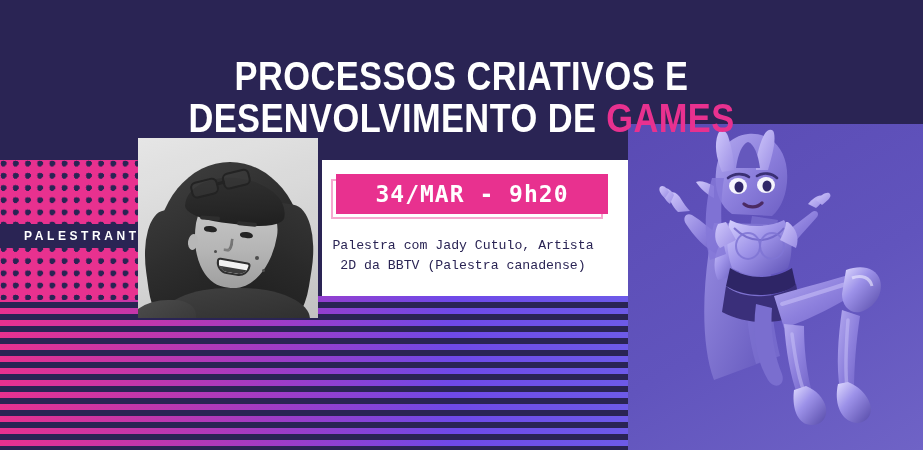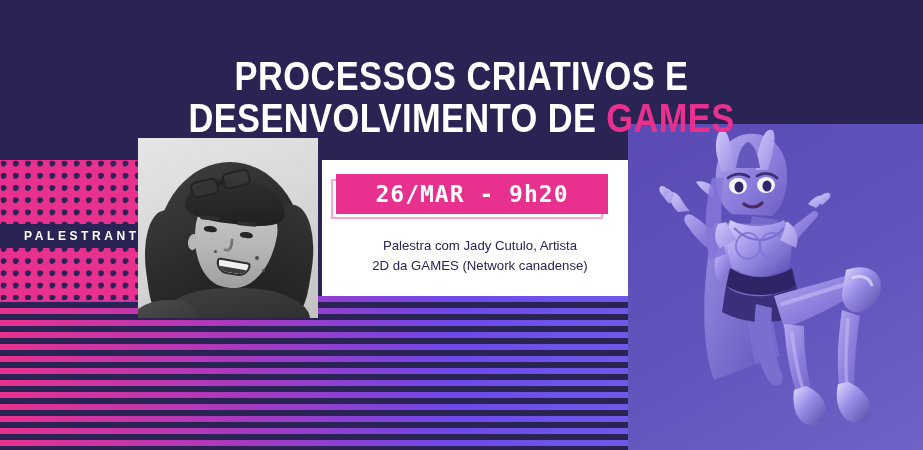--- a/index.html
+++ b/index.html
@@ -258,26 +258,26 @@
     color:#ffffff;
     font-family:"DejaVu Sans Mono","Liberation Mono",monospace;
     font-weight:bold;
     font-size:23px;
     letter-spacing:1px;
     white-space:nowrap;
   }
 
   .card-desc {
     position:absolute;
-    left:339px; top:236px;
+    left:322px; top:236px;
     width:282px;
     text-align:center;
     z-index:22;
     color:#2a2454;
-    font-family:Liberation Sans, sans-serif;
+    font-family:Liberation Mono, monospace;
     font-size:13.2px;
     line-height:1.5;
     letter-spacing:0px;
   }
   .card-desc span { display:block; white-space:nowrap; }
 
   
   .right-panel {
     position:absolute;
     left:628px; top:124px;
@@ -338,27 +338,27 @@
       <div class="ph-body"></div>
       <div class="ph-shoulder"></div>
     </div>
   </div>
 
   <div class="card"></div>
 
   <div class="date-badge-wrap">
     <div class="date-badge-outline"></div>
     <div class="date-badge">
-      <span>26/MAR - 9h20</span>
+      <span>34/MAR - 9h20</span>
     </div>
   </div>
 
   <div class="card-desc">
     <span>Palestra com Jady Cutulo, Artista</span>
-    <span>2D da GAMES (Network canadense)</span>
+    <span>2D da BBTV (Palestra canadense)</span>
   </div>
 
   <div class="right-panel">
     <div class="char">
       <svg viewBox="0 0 250 322" xmlns="http://www.w3.org/2000/svg">
         <defs>
           <linearGradient id="skin" x1="0" y1="0" x2="1" y2="1">
             <stop offset="0%" stop-color="#b3a9ef"></stop>
             <stop offset="50%" stop-color="#8d80dd"></stop>
             <stop offset="100%" stop-color="#6d5fc4"></stop>

